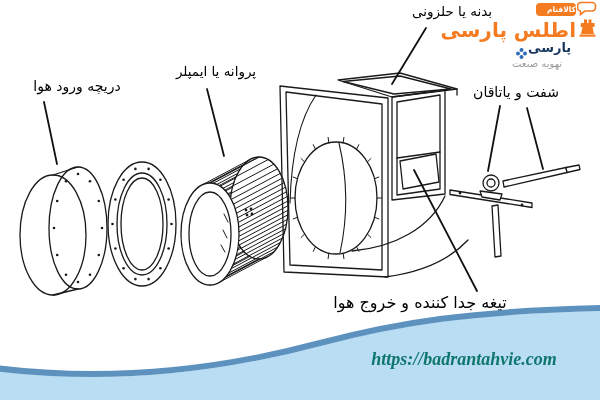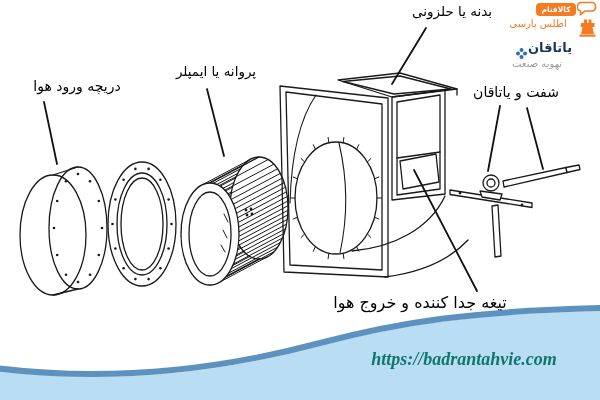--- a/index.html
+++ b/index.html
@@ -14,26 +14,26 @@
   }
   .lbl-inlet   {left:22px;  top:78px;  width:110px;font-size:14px;}
   .lbl-impeller{left:164px; top:63px;  width:104px;}
   .lbl-housing {left:400px; top:3px;   width:104px;}
   .lbl-shaft   {left:458px; top:84px;  width:116px;font-size:14px;}
   .lbl-splitter{left:331px; top:293px; width:178px;font-size:16px;}
   
   .logo-badge{
     position:absolute;left:536px;top:3px;width:40px;height:13px;
     background:#f47b20;border-radius:4px;color:#fff;font-size:7.5px;
-    font-weight:bold;text-align:center;line-height:13px;direction:rtl;
+    font-weight:bold;line-height:13px;direction:rtl;
   }
   .logo-bubble{position:absolute;left:577px;top:1px;}
   .logo-brand{
-    position:absolute;left:500px;top:18px;width:76px;text-align:center;
-    color:#f47b20;font-weight:normal;font-size:10px;direction:rtl;white-space:nowrap;
+    position:absolute;left:500px;top:18px;width:76px;
+    color:#f47b20;font-weight:bold;font-size:20px;direction:rtl;white-space:nowrap;
   }
   .logo-rook{position:absolute;left:578px;top:17px;}
   .logo-flower{position:absolute;left:516px;top:44px;}
   .logo-subname{
     position:absolute;left:528px;top:40px;color:#17365f;font-weight:bold;
     font-size:13px;direction:rtl;white-space:nowrap;
   }
   .logo-tagline{
     position:absolute;left:512px;top:58px;color:#9b9b9b;font-size:10px;
     direction:rtl;white-space:nowrap;letter-spacing:.5px;
@@ -250,17 +250,17 @@
     <svg width="11" height="11" viewBox="0 0 11 11">
       <g fill="#2f6db6">
         <circle cx="5.5" cy="2" r="2"></circle>
           <circle cx="9" cy="5.5" r="2"></circle>
         <circle cx="5.5" cy="9" r="2"></circle>
           <circle cx="2" cy="5.5" r="2"></circle>
       </g>
       <circle cx="5.5" cy="5.5" r="1.2" fill="#ffffff"></circle>
     </svg>
   </span>
-  <div class="logo-subname">یاتاقان</div>
+  <div class="logo-subname">پارسی</div>
   <div class="logo-tagline">تهویه صنعت</div>
 
   <div class="footer-url">https://badrantahvie.com</div>
 </div>
 
 </body></html>

